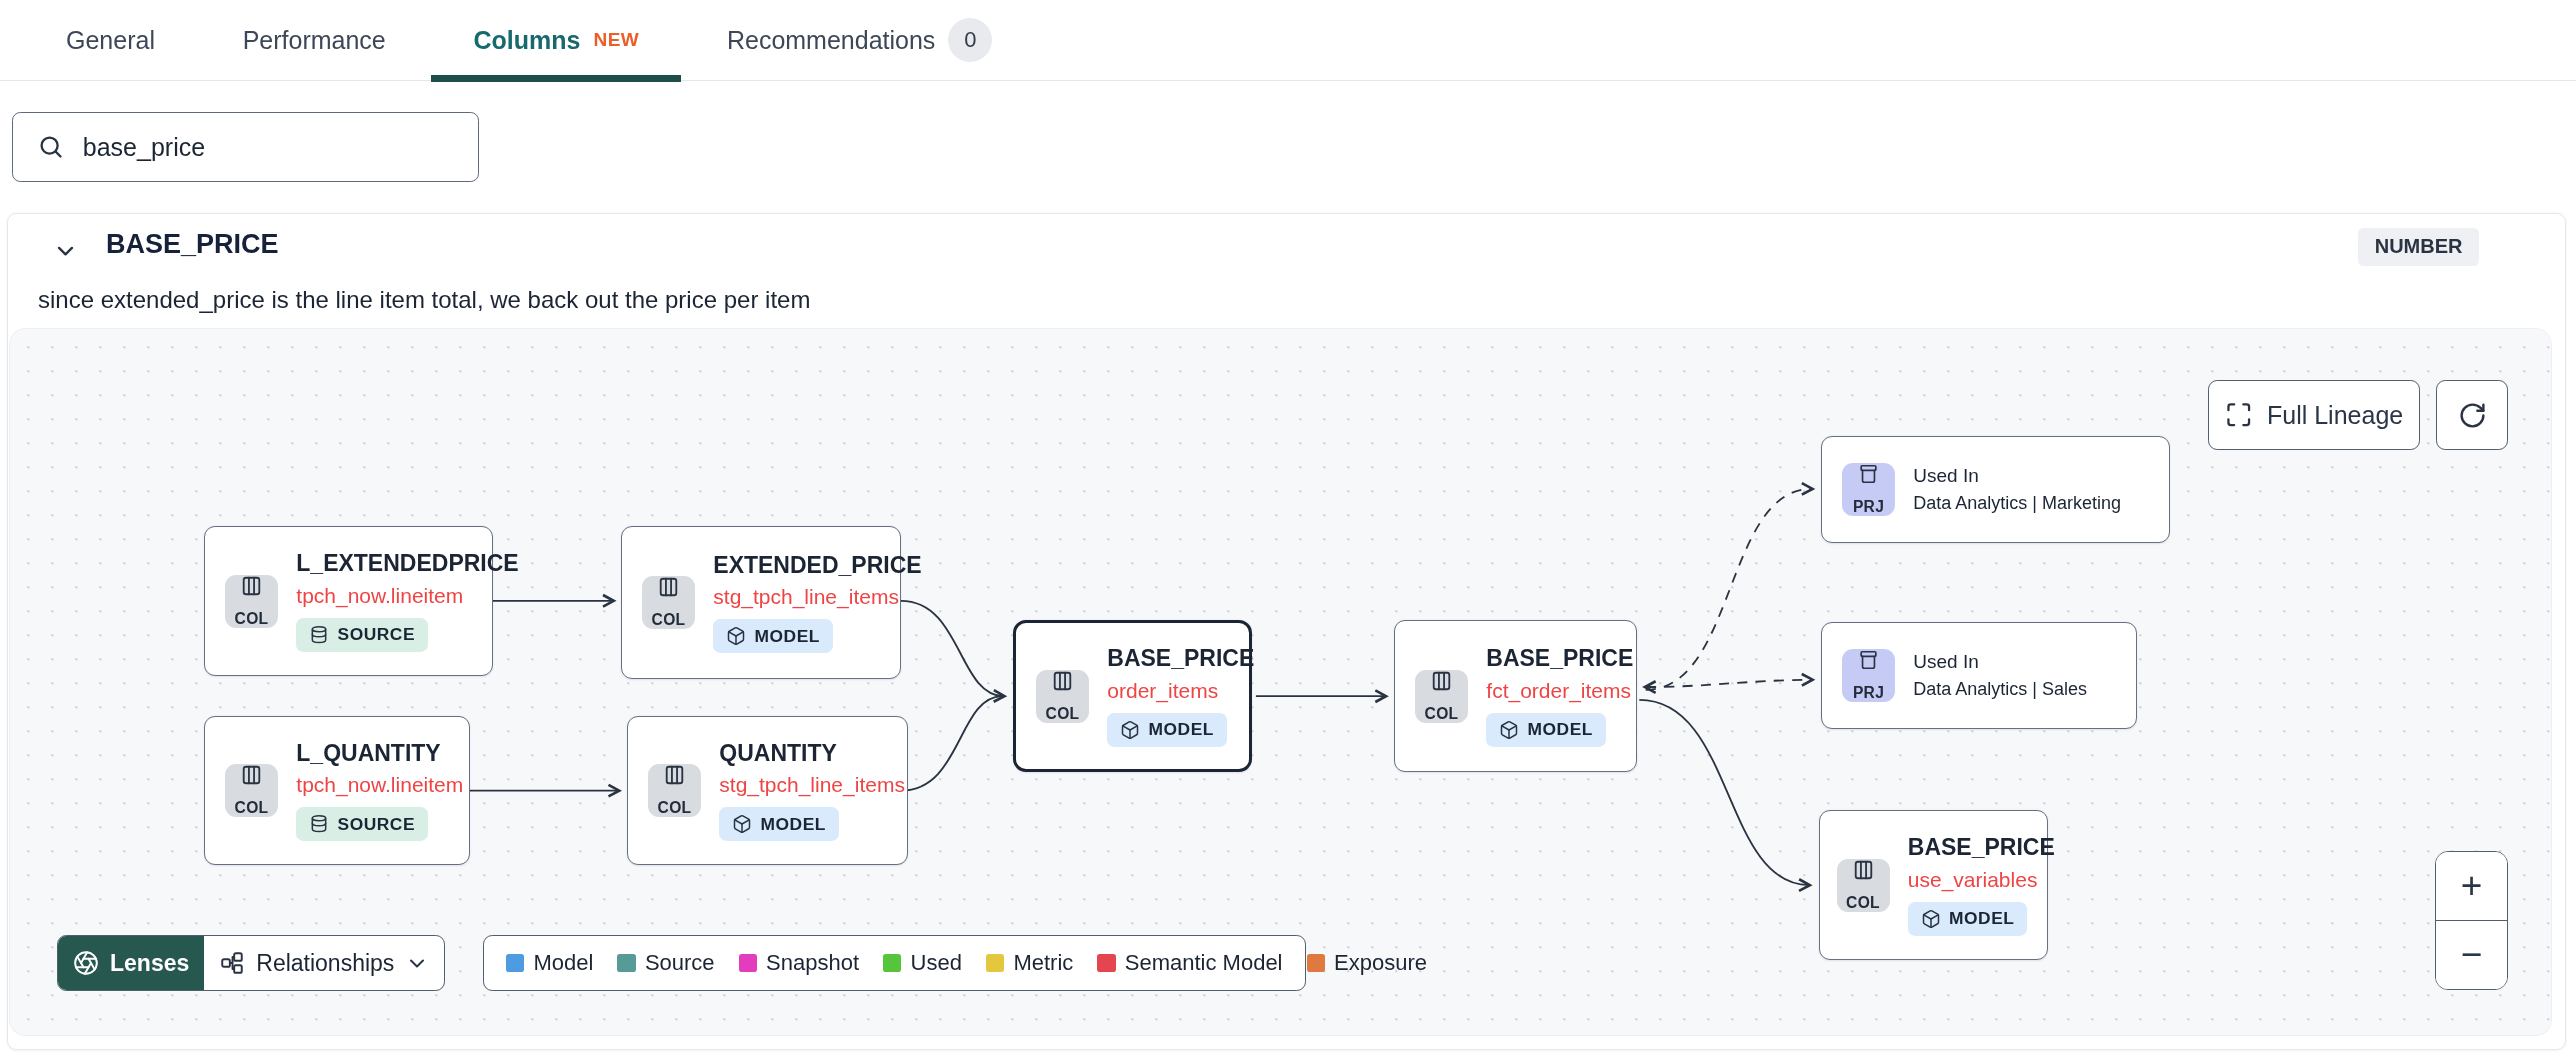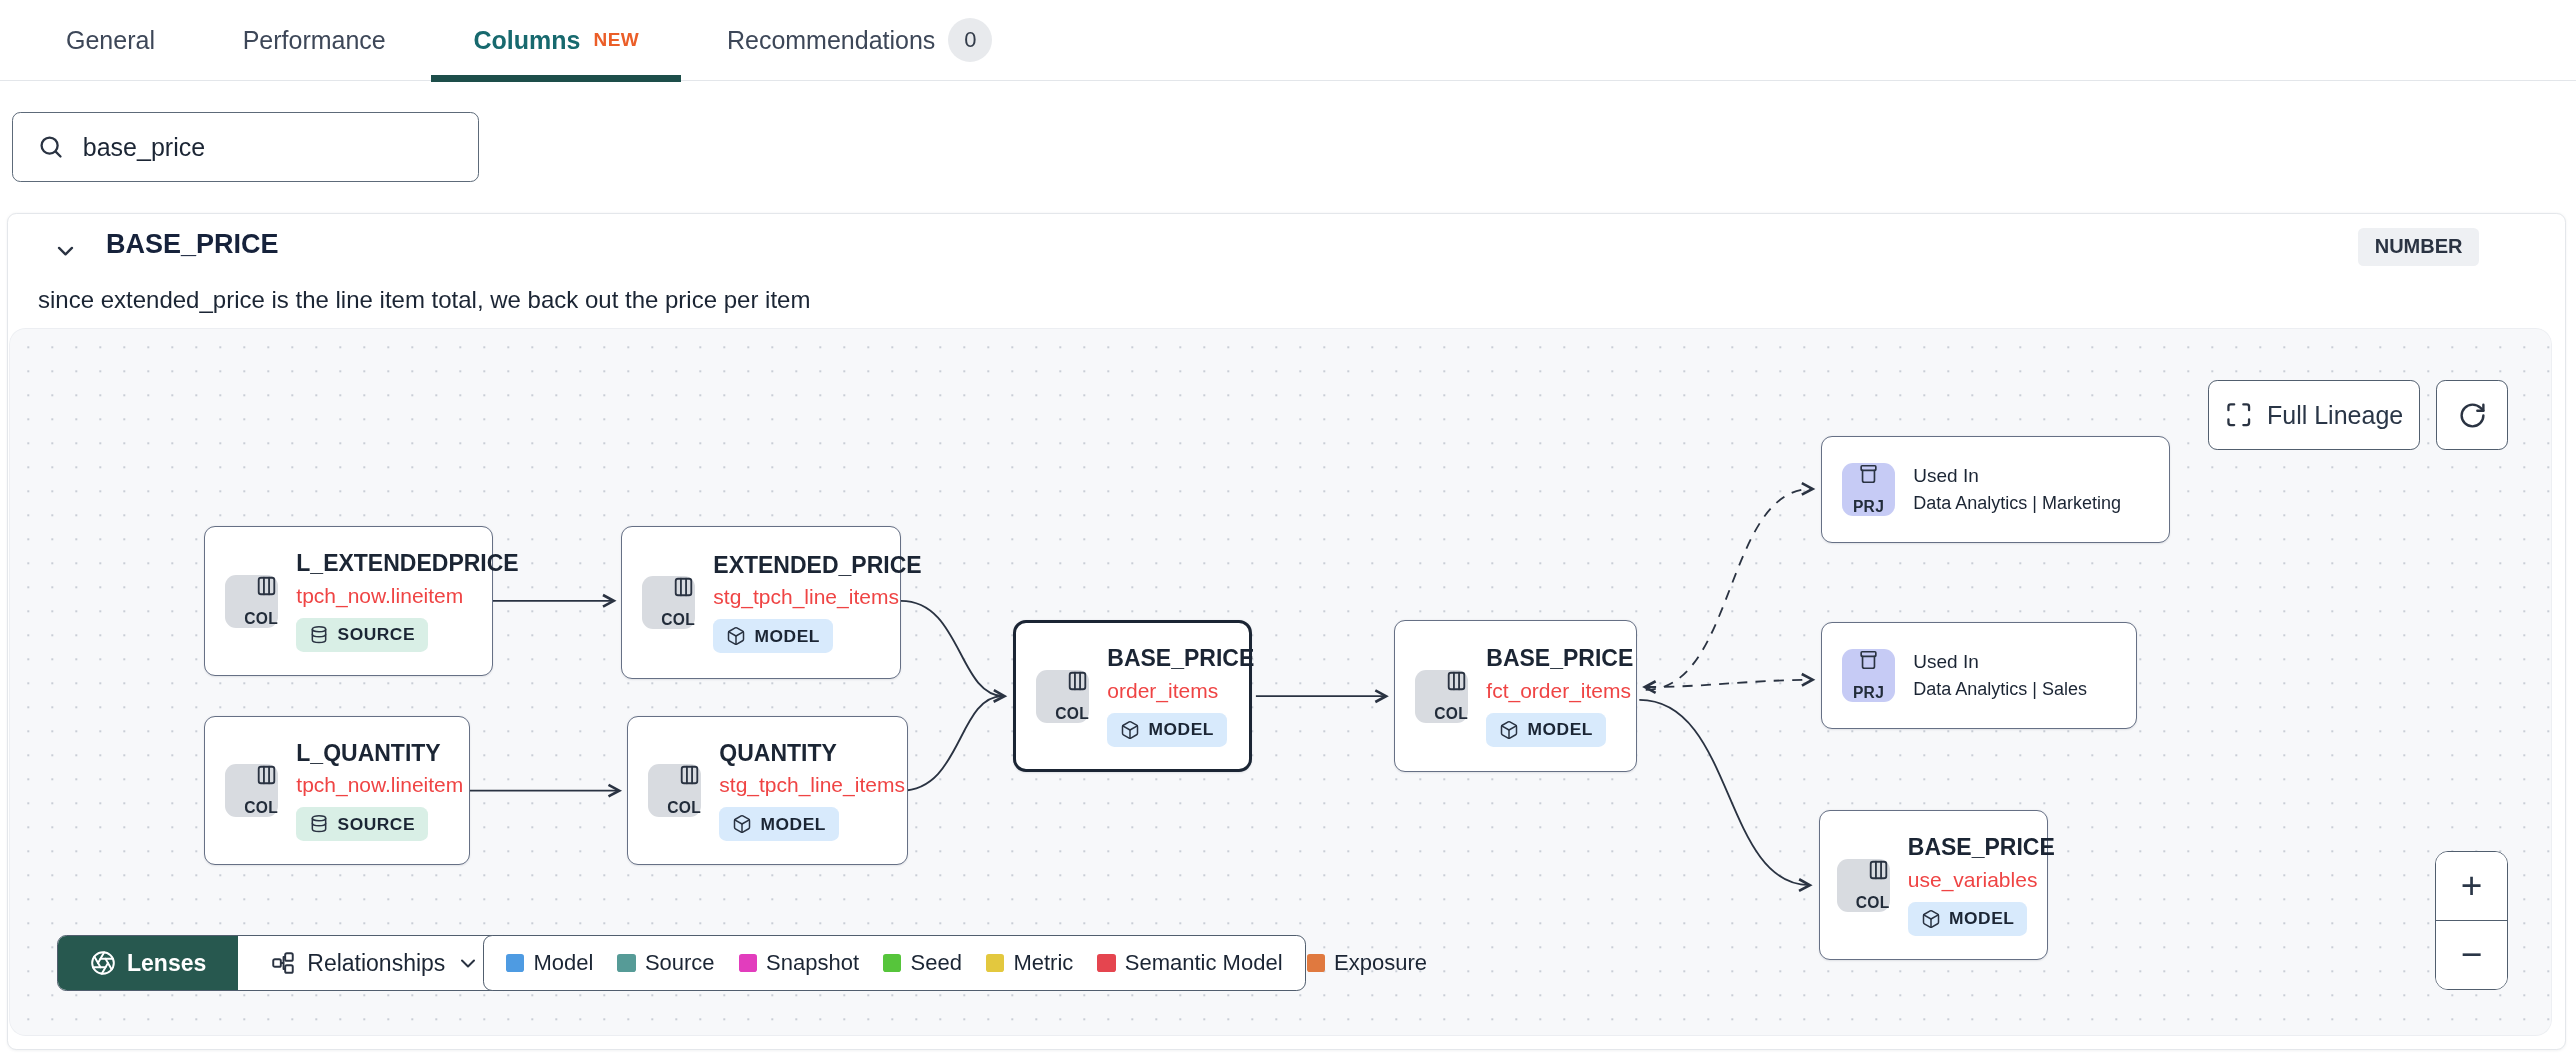--- a/index.html
+++ b/index.html
@@ -32,21 +32,21 @@
             background-color:#f7f8fa;
             background-image:radial-gradient(#c9ced6 1.5px, transparent 1.5px);
             background-size:24px 24px; background-position:7.3px 7.3px;
             box-shadow:inset 0 0 0 0.9px #eceef2; }
   svg.edges { position:absolute; left:0; top:0; width:2576px; height:1053px; pointer-events:none; }
 
   
   .node { position:absolute; background:#fff; border:1.8px solid #667085; border-radius:11px; display:flex; align-items:center; gap:18.3px; padding:0 20px; box-shadow:0 0.9px 1.8px rgba(20,30,50,.10); cursor:pointer; }
   .node.selected { border:3.7px solid #1b2534; border-radius:13px; }
   .tile { flex:none; width:53px; height:53px; border-radius:11px; display:flex; flex-direction:column; align-items:center; justify-content:center; gap:13px; }
-  .tile.col { background:#d8dbe0;align-items:flex-end; }
+  .tile.col { background:#d8dbe0; }
   .tile.prj { background:#c6cbf5; }
   .tile .tile-label { font-size:15.6px; font-weight:700; color:#222c3a; letter-spacing:0.3px; }
   .node-body { display:flex; flex-direction:column; align-items:flex-start; }
   .node-title { font-size:23px; font-weight:600; color:#1b2534; white-space:nowrap; }
   .node-sub { font-size:21px; color:#ef4444; margin-top:6.4px; white-space:nowrap; }
   .type-badge { display:inline-flex; align-items:center; gap:8.3px; margin-top:10px; padding:6.4px 13px; border-radius:7.3px; font-size:17.4px; font-weight:700; letter-spacing:0.5px; color:#1b2534; }
   .type-badge.source { background:#d9efe6; }
   .type-badge.model  { background:#d8eafc; }
   .usedin-label { font-size:19px; color:#1b2534; }
   .usedin-title { font-size:18px; color:#1b2534; margin-top:5.5px; white-space:nowrap; }
@@ -64,21 +64,21 @@
   
   .btn { background:#fff; border:1.8px solid #515e6e; border-radius:9.2px; display:flex; align-items:center; justify-content:center; gap:14.7px; color:#2a3647; cursor:pointer; }
   .full-lineage { position:absolute; left:2208px; top:380px; width:212px; height:70px; font-size:25px; font-weight:500; }
   .refresh-btn { position:absolute; left:2436px; top:380px; width:72px; height:70px; }
   .zoomctl { position:absolute; left:2435px; top:851px; width:73px; height:139px; background:#fff; border:1.8px solid #515e6e; border-radius:13px; display:flex; flex-direction:column; overflow:hidden; }
   .zoomctl .zbtn { flex:1; display:flex; align-items:center; justify-content:center; font-size:37px; color:#2a3647; cursor:pointer; background:#fff; border:none; font-family:inherit; }
   .zoomctl .zbtn + .zbtn { border-top:1.8px solid #515e6e; }
 
   
   .lens-group { position:absolute; left:57px; top:935px; height:56px; display:flex; border:1.8px solid #515e6e; border-radius:9.2px; overflow:hidden; background:#fff; }
-  .lens-seg { display:flex; align-items:center; gap:11px; padding:0 32px; font-size:23px; cursor:pointer; }
+  .lens-seg { display:flex; align-items:center; gap:11px; padding:0 15px; font-size:23px; cursor:pointer; }
   .lens-seg.dark { background:#27584f; color:#fff; font-weight:600; }
   .lens-seg.light { color:#1b2534; }
   .legend { position:absolute; left:483px; top:935px; height:56px; width:823px; border:1.8px solid #515e6e; border-radius:9.2px; background:#fff; display:flex; align-items:center; gap:24px; padding:0 22px; }
   .legend-item { display:flex; align-items:center; gap:9.2px; font-size:22px; color:#1b2534; white-space:nowrap; }
   .swatch { width:18.3px; height:18.3px; border-radius:2.8px; flex:none; }
 
   svg.ic { stroke:#2a3342; fill:none; stroke-width:2; stroke-linecap:round; stroke-linejoin:round; }
   svg.ic.white { stroke:#fff; }
 </style>
 </head>
@@ -384,21 +384,21 @@
     <span class="legend-item">
         <span class="swatch" style="background: rgb(86, 155, 151);"></span>
         <span>Source</span>
       </span>
     <span class="legend-item">
         <span class="swatch" style="background: rgb(226, 61, 189);"></span>
         <span>Snapshot</span>
       </span>
     <span class="legend-item">
         <span class="swatch" style="background: rgb(86, 197, 59);"></span>
-        <span>Seed</span>
+        <span>Used</span>
       </span>
     <span class="legend-item">
         <span class="swatch" style="background: rgb(227, 200, 62);"></span>
         <span>Metric</span>
       </span>
     <span class="legend-item">
         <span class="swatch" style="background: rgb(229, 69, 79);"></span>
         <span>Semantic Model</span>
       </span>
     <span class="legend-item">

